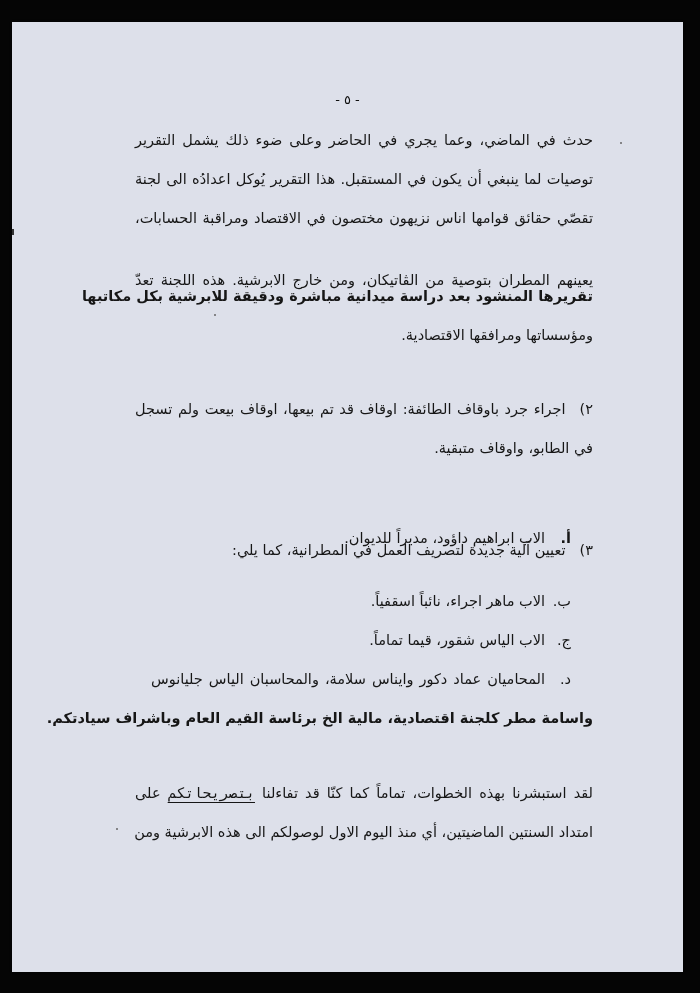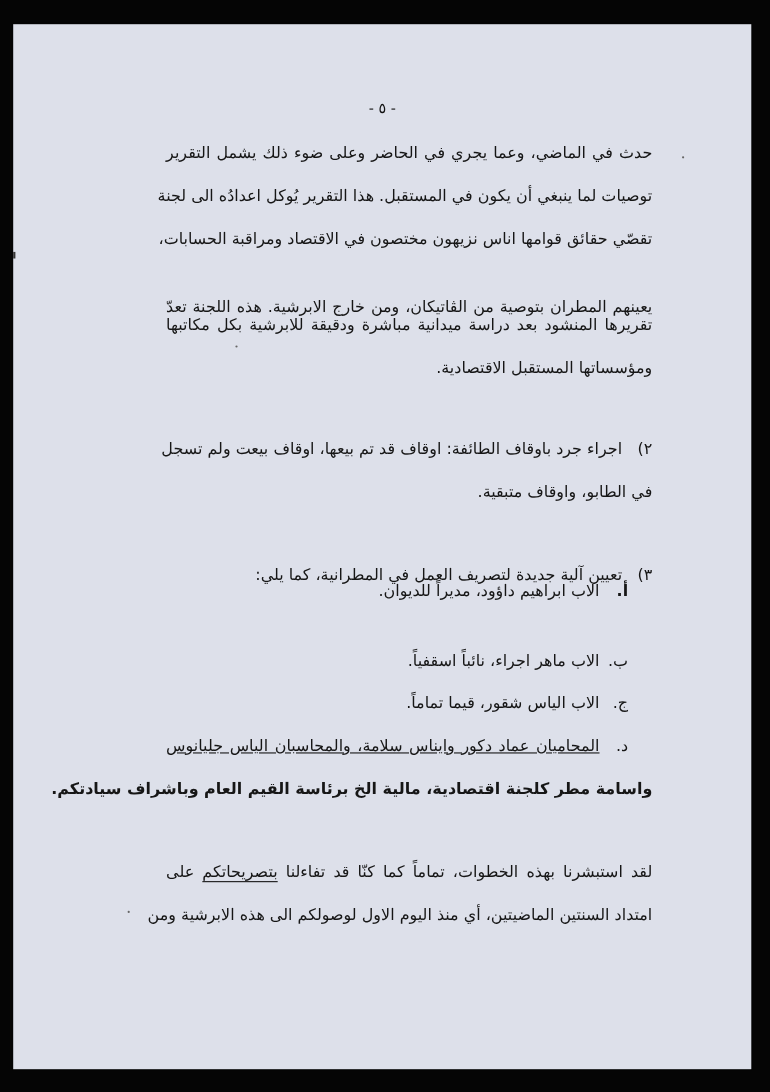--- a/index.html
+++ b/index.html
@@ -49,39 +49,40 @@
       color: #161616;
       letter-spacing: 0.2px;
     }
     .line {
       position: absolute;
       right: 0;
       white-space: nowrap;
       text-align: right;
     }
     .justify {
-      left: 16px;
+      left: 0;
       text-align: justify;
       text-align-last: justify;
     }
     .num {
       display: inline-block;
       margin-left: 14px;
     }
     .sub {
       right: 22px;
     }
     .sub .marker {
       display: inline-block;
       width: 26px;
       font-weight: bold;
     }
     .underline {
       text-decoration: underline;
       text-underline-offset: 4px;
+      font-family: Liberation Mono, monospace;
     }
     .speck {
       position: absolute;
       width: 2px;
       height: 2px;
       border-radius: 1px;
       background: #666;
     }
   </style>
 </head>
@@ -91,42 +92,42 @@
   <div class="edge-mark" style="top:207px;"></div>
 
   <div class="page-number">- ٥ -</div>
 
   <div class="body-text">
 
     <div class="line justify" style="top:110px;">حدث في الماضي، وعما يجري في الحاضر وعلى ضوء ذلك يشمل التقرير</div>
     <div class="line justify" style="top:149px;">توصيات لما ينبغي أن يكون في المستقبل. هذا التقرير يُوكل اعدادُه الى لجنة</div>
     <div class="line justify" style="top:188px;">تقصّي حقائق قوامها اناس نزيهون مختصون في الاقتصاد ومراقبة الحسابات،</div>
     <div class="line justify" style="top:227px;margin-top:23px;">يعينهم المطران بتوصية من الڤاتيكان، ومن خارج الابرشية. هذه اللجنة تعدّ</div>
-    <div class="line justify" style="top:266px;">تقريرها المنشود بعد دراسة ميدانية مباشرة ودقيقة للابرشية بكل مكاتبها</div>
-    <div class="line" style="top:305px;">ومؤسساتها المستقبل الاقتصادية.</div>
+    <div class="line justify" style="top:266px;font-weight:bold;">تقريرها المنشود بعد دراسة ميدانية مباشرة ودقيقة للابرشية بكل مكاتبها</div>
+    <div class="line" style="top:305px;">ومؤسساتها ومرافقها الاقتصادية.</div>
 
     <div class="line justify" style="top:379px;">
       <span class="num">٢)</span><span>اجراء جرد باوقاف الطائفة: اوقاف قد تم بيعها، اوقاف بيعت ولم تسجل</span>
     </div>
     <div class="line" style="top:418px;">في الطابو، واوقاف متبقية.</div>
 
-    <div class="line" style="top:493px;">
+    <div class="line" style="top:520px;">
       <span class="num">٣)</span><span>تعيين آلية جديدة لتصريف العمل في المطرانية، كما يلي:</span>
     </div>
 
     <div class="line sub" style="top:508px;">
       <span class="marker">أ.</span><span>الاب ابراهيم داؤود، مديراً للديوان.</span>
     </div>
     <div class="line sub" style="top:571px;">
       <span class="marker" style="font-weight:normal">ب.</span><span>الاب ماهر اجراء، نائباً اسقفياً.</span>
     </div>
     <div class="line sub" style="top:610px;">
       <span class="marker" style="font-weight:normal">ج.</span><span>الاب الياس شقور، قيما تماماً.</span>
     </div>
-    <div class="line sub" style="top:649px; left:16px; text-align:justify; text-align-last:justify;text-decoration:underline;">
+    <div class="line sub" style="top:649px; left:16px; text-align:justify; text-align-last:justify;">
       <span class="marker" style="font-weight:normal">د.</span><span>المحاميان عماد دكور وايناس سلامة، والمحاسبان الياس جليانوس</span>
     </div>
     <div class="line" style="top:688px;font-weight:bold;">واسامة مطر كلجنة اقتصادية، مالية الخ برئاسة القيم العام وباشراف سيادتكم.</div>
 
     <div class="line justify" style="top:763px;">
       <span>لقد استبشرنا بهذه الخطوات، تماماً كما كنّا قد تفاءلنا </span><span class="underline">بتصريحاتكم</span><span> على</span>
     </div>
     <div class="line justify" style="top:802px;">امتداد السنتين الماضيتين، أي منذ اليوم الاول لوصولكم الى هذه الابرشية ومن</div>
   </div>
 

